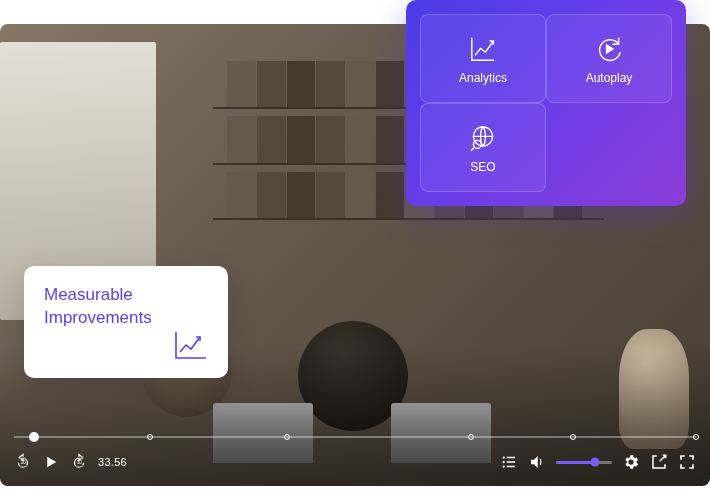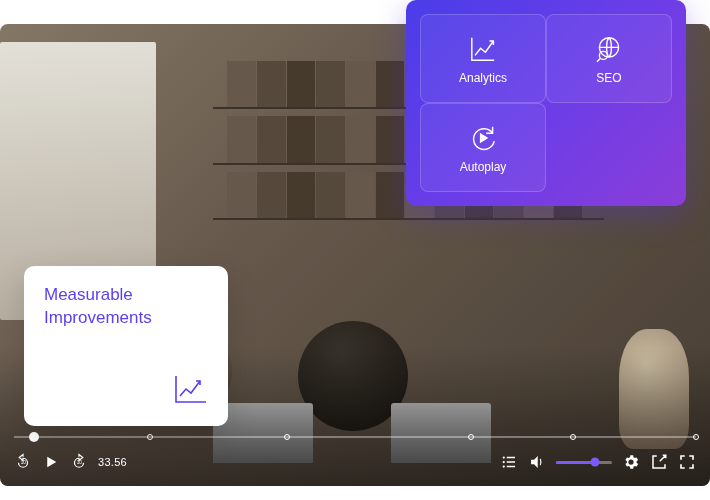--- a/index.html
+++ b/index.html
@@ -57,21 +57,21 @@
       position: absolute;
       inset: 0;
       background: linear-gradient(180deg, rgba(0,0,0,0.05) 0%, rgba(0,0,0,0.05) 70%, rgba(0,0,0,0.5) 100%);
     }
     
     .info-card {
       position: absolute;
       top: 266px;
       left: 24px;
       width: 204px;
-      height: 160px;
+      height: 112px;
       background: #fff;
       border-radius: 10px;
       padding: 18px 20px;
       box-shadow: 0 10px 30px rgba(0,0,0,0.15);
       display: flex;
       flex-direction: column;
       justify-content: space-between;
     }
     
     .info-card-title {
@@ -358,28 +358,28 @@
   <div class="feature-tile">
     <svg viewBox="0 0 40 40" fill="none" stroke="#fff" stroke-width="1.8">
       <path d="M6 6v28h28"></path>
       <path d="M10 28l7-9 6 5 10-14"></path>
       <path d="M28 10h5v5"></path>
     </svg>
     <span class="feature-label">Analytics</span>
   </div>
   <div class="feature-tile">
     <svg viewBox="0 0 40 40" fill="none" stroke="#fff" stroke-width="1.8">
+      <path d="M32 14a13 13 0 10 2 10"></path>
+      <path d="M32 6v8h-8"></path>
+      <path d="M17 15v10l8-5z" fill="#fff"></path>
+    </svg>
+    <span class="feature-label">Autoplay</span>
+  </div>
+  <div class="feature-tile">
+    <svg viewBox="0 0 40 40" fill="none" stroke="#fff" stroke-width="1.8">
       <circle cx="20" cy="18" r="12"></circle>
       <path d="M8 18h24M20 6c4 4 4 20 0 24M20 6c-4 4-4 20 0 24"></path>
       <circle cx="13" cy="28" r="5"></circle>
       <path d="M9 32l-4 4"></path>
     </svg>
     <span class="feature-label">SEO</span>
   </div>
-  <div class="feature-tile">
-    <svg viewBox="0 0 40 40" fill="none" stroke="#fff" stroke-width="1.8">
-      <path d="M32 14a13 13 0 10 2 10"></path>
-      <path d="M32 6v8h-8"></path>
-      <path d="M17 15v10l8-5z" fill="#fff"></path>
-    </svg>
-    <span class="feature-label">Autoplay</span>
-  </div>
 </div>
 
 </body></html>

